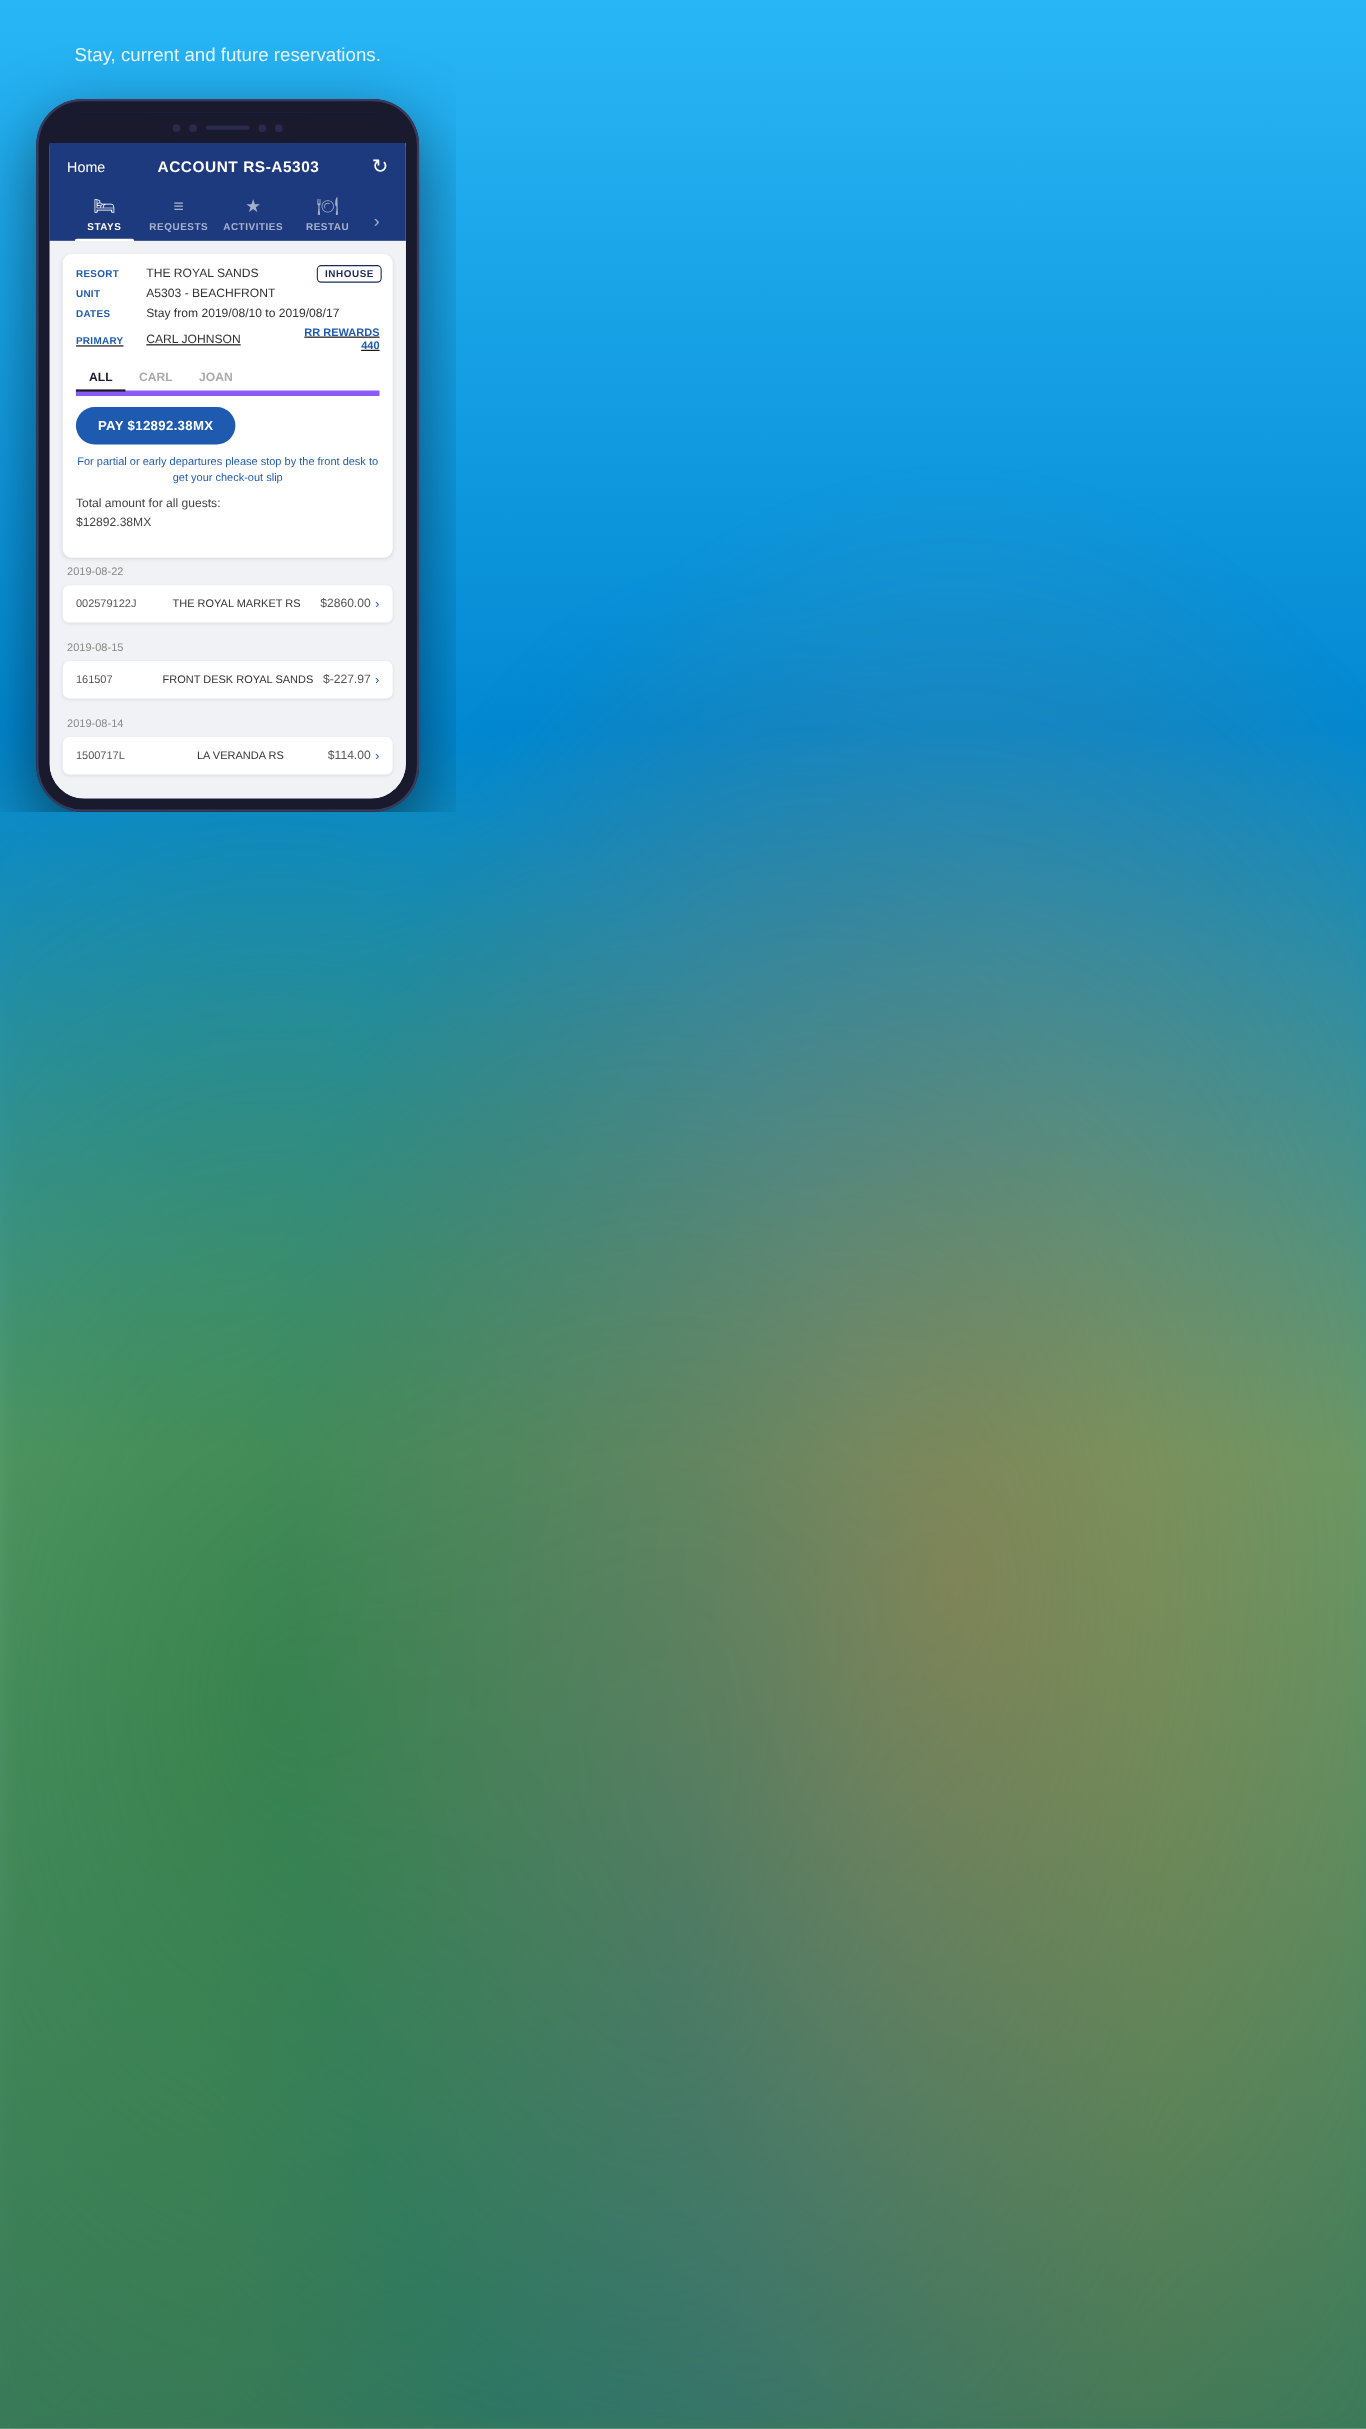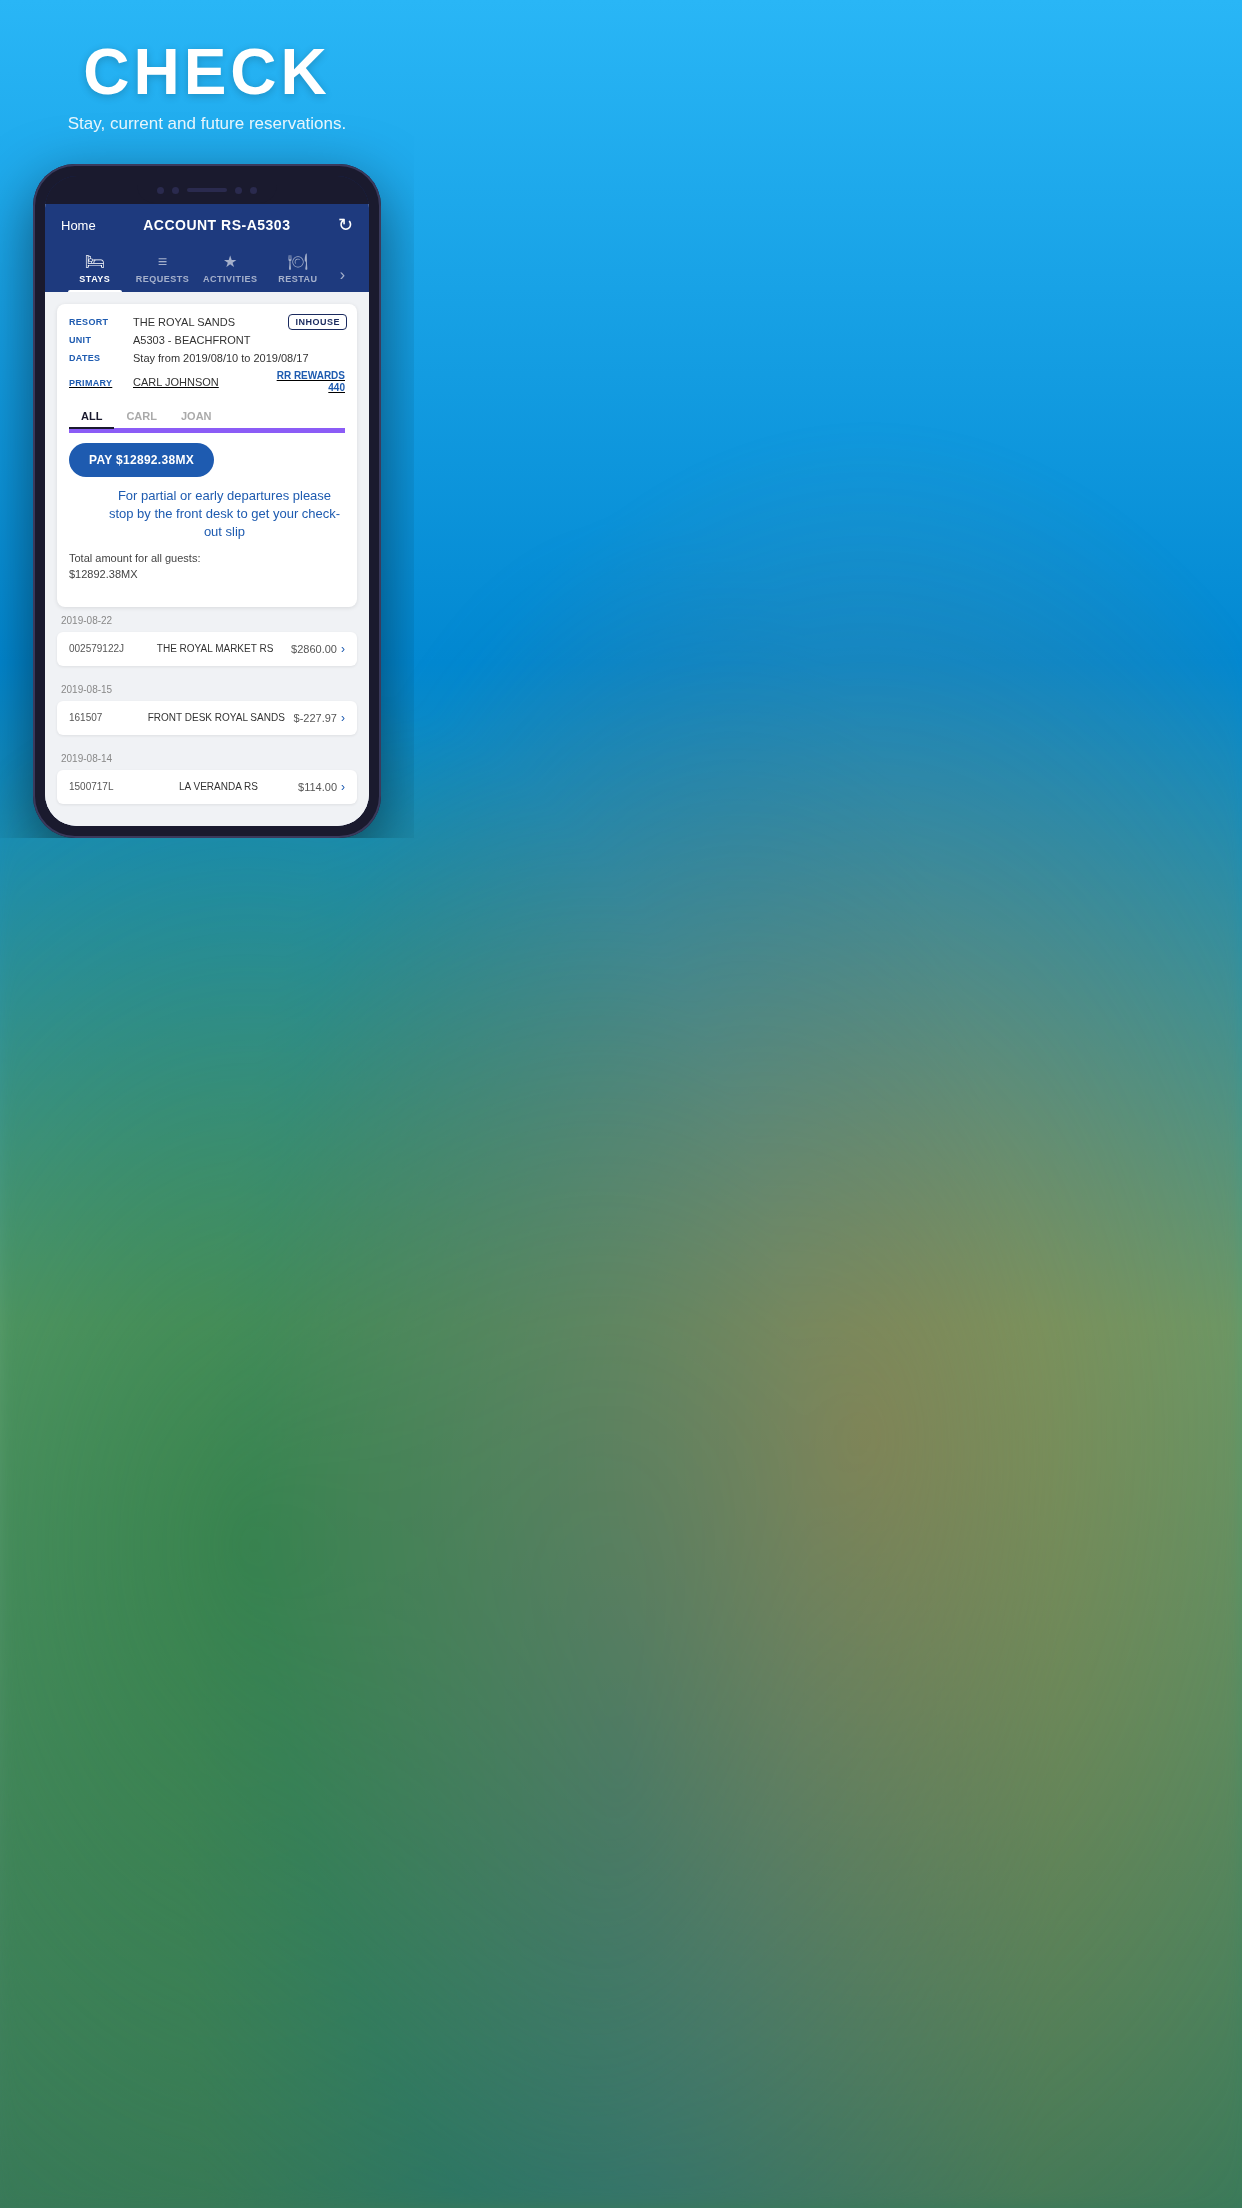--- a/index.html
+++ b/index.html
@@ -322,26 +322,25 @@
       padding: 10px 20px;
       font-size: 12px;
       font-weight: 700;
       cursor: pointer;
       letter-spacing: 0.3px;
       margin-bottom: 10px;
     }
 
     
     .notice-text {
-      font-size: 13px;
+      font-size: 10px;
       color: #1e5bb0;
       text-align: center;
       margin-bottom: 8px;
       line-height: 1.4;
-      margin-left: 35px;
     }
 
     .total-text {
       font-size: 11px;
       color: #444;
       margin-bottom: 12px;
       line-height: 1.5;
     }
 
     
@@ -397,21 +396,20 @@
   </style>
 </head>
 <body>
 
 <div class="bg-wrapper"></div>
 <div class="bg-blur"></div>
 
 <div class="page">
 
   <div class="header-section">
-    <div class="hero-title">CHECK</div>
     <div class="hero-subtitle">Stay, current and future reservations.</div>
   </div>
 
   <div class="phone-wrapper">
     <div class="phone-outer">
       <div class="phone-inner">
 
         <div class="notch">
           <div class="notch-cutout">
             <div class="notch-dot"></div>

